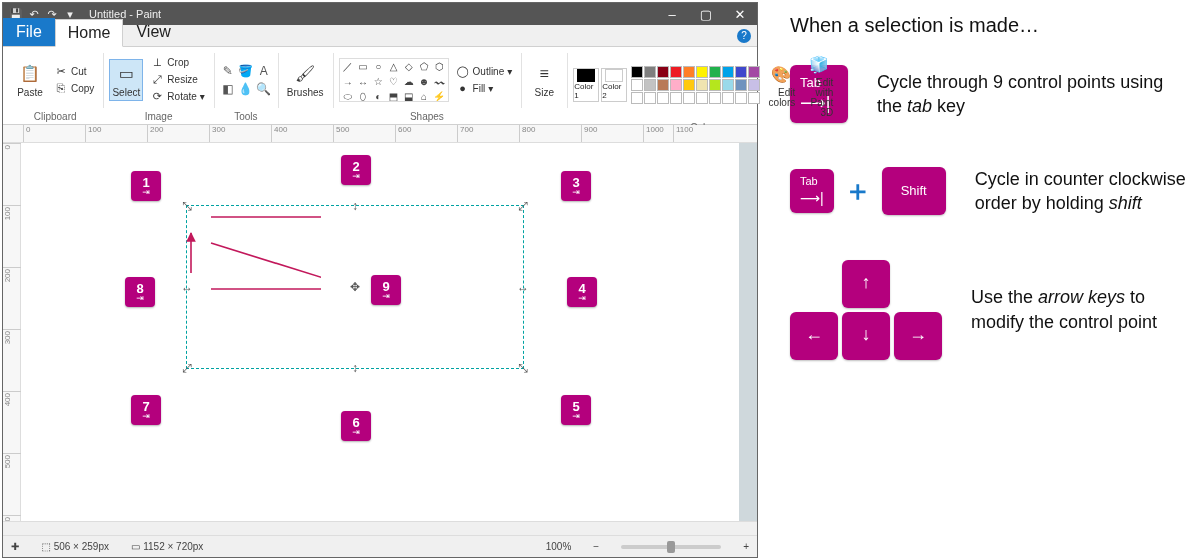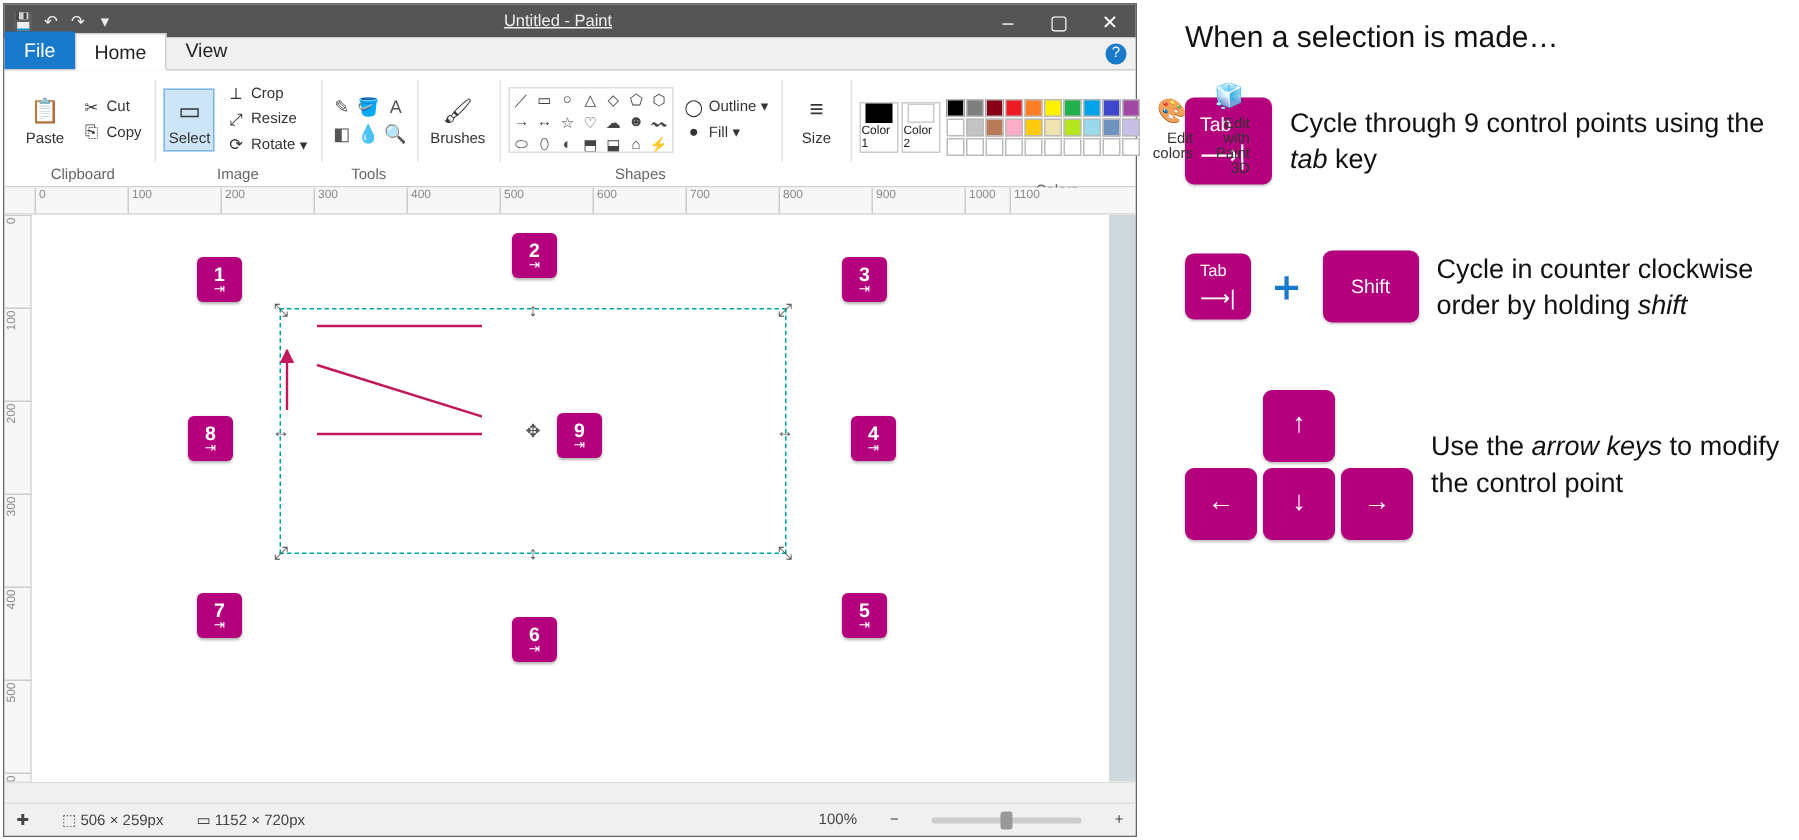--- a/index.html
+++ b/index.html
@@ -29,35 +29,35 @@
   .titlebar {
     height: 22px;
     background: #555;
     color: #fff;
     display: flex;
     align-items: center;
     font-size: 11px;
   }
   .titlebar .qat { display:flex; gap:4px; padding:0 6px; }
   .titlebar .qat span { width:14px; height:14px; display:inline-flex; align-items:center; justify-content:center; opacity:.9;}
-  .titlebar .title { flex:1; text-align:center; padding-left:6px; opacity:.9;text-decoration:underline;}
+  .titlebar .title { flex:1; text-align:left; padding-left:6px; opacity:.9;}
   .winbtns { display:flex; }
   .winbtn { width:34px; height:22px; display:flex; align-items:center; justify-content:center; font-size:13px; color:#fff;}
   .winbtn.close{ background:transparent;}
 
   
   .tabstrip {
     height: 22px;
     background: #f0f0f0;
     display:flex;
     align-items:flex-end;
     border-bottom: 1px solid #d0d0d0;
     position:relative;
   }
-  .tab { padding:4px 12px; font-size:13px; border:1px solid transparent; }
+  .tab { padding:4px 12px; font-size:16px; border:1px solid transparent; }
   .tab.file { background:#1979ca; color:#fff; }
   .tab.active { background:#fff; border:1px solid #d0d0d0; border-bottom-color:#fff; margin-bottom:-1px;}
   .tabstrip .helpcircle{margin-left:auto;margin-right:6px;width:14px;height:14px;border-radius:50%;background:#1979ca;color:#fff;display:flex;align-items:center;justify-content:center;font-size:10px;align-self:center;}
 
   
   .ribbon {
     height: 78px;
     background: #fff;
     border-bottom:1px solid #d0d0d0;
     display:flex;
@@ -157,21 +157,21 @@
 
   
   .right-panel{
     flex:1;
     padding:14px 8px 0 30px;
     font-size:18px;
     color:#111;
     font-family:"Segoe UI", Arial, sans-serif;
   }
   .rp-title{font-size:20px;margin-bottom:28px;}
-  .rp-row{display:flex;align-items:center;gap:12px;margin-bottom:44px;}
+  .rp-row{display:flex;align-items:center;gap:29px;margin-bottom:44px;}
   .rp-text{font-size:18px;line-height:1.35;}
   .rp-text i{font-style:italic;}
 
   .key {
     background:#b4007d;color:#fff;border-radius:6px;
     display:inline-flex;flex-direction:column;align-items:flex-start;justify-content:center;
     padding:6px 10px 8px;
     min-width:48px;min-height:48px;
     box-shadow:0 1px 2px rgba(0,0,0,.25);
   }

